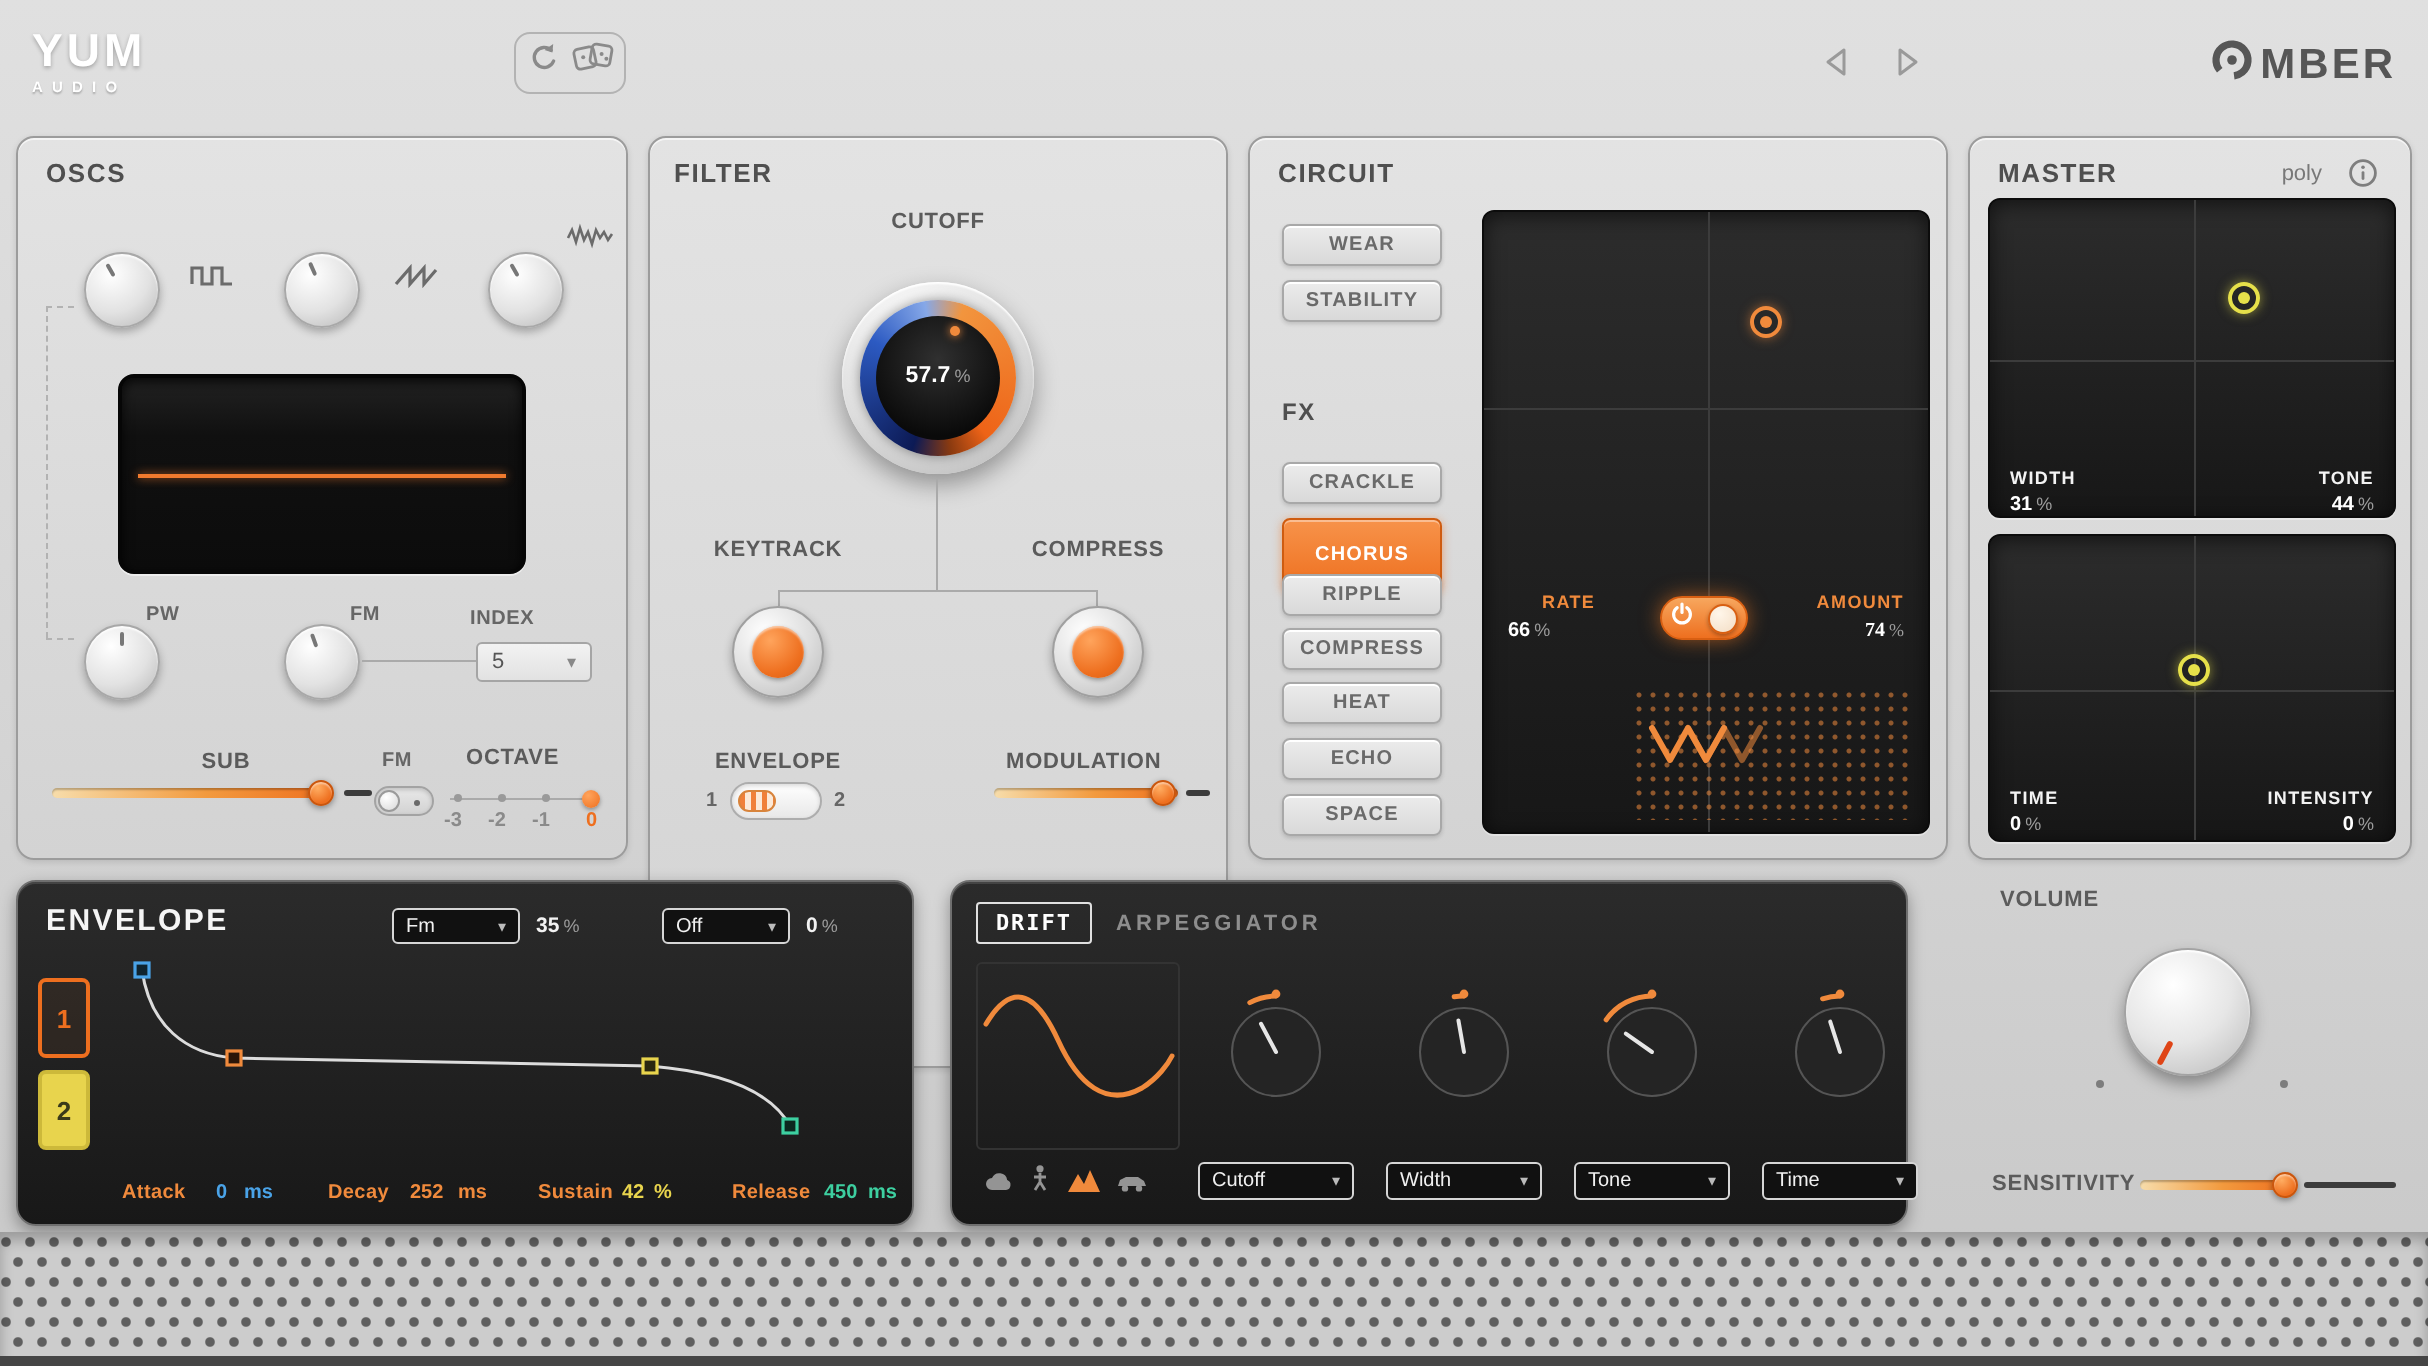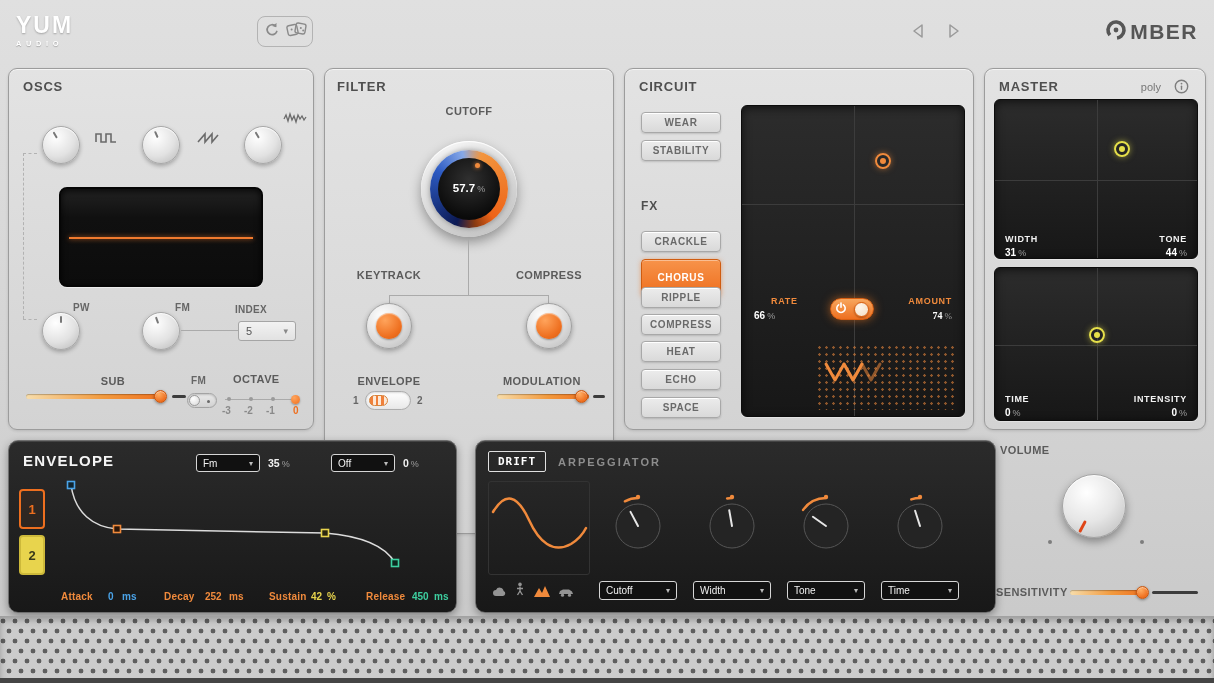--- a/index.html
+++ b/index.html
@@ -461,21 +461,21 @@
 
     <span class="env-lbl" style="left:260px;top:150px;">Sustain</span>
     <span class="env-v v-yellow" style="left:302px;top:150px;">42</span>
     <span class="env-v v-yellow" style="left:318px;top:150px;">%</span>
 
     <span class="env-lbl" style="left:357px;top:150px;">Release</span>
     <span class="env-v v-teal" style="left:403px;top:150px;">450</span>
     <span class="env-v v-teal" style="left:425px;top:150px;">ms</span>
   </div>
 
-  <div class="dpanel" style="left:475px;top:440px;width:521px;height:173px;">
+  <div class="dpanel" style="left:475px;top:440px;width:479px;height:173px;">
     <div class="drift-tab" style="left:12px;top:10px;width:58px;height:21px;">DRIFT</div>
     <div class="arp-tab" style="left:82px;top:15px;">ARPEGGIATOR</div>
 
     <div class="abs" style="left:12px;top:40px;width:102px;height:94px;border:1px solid #333;border-radius:3px;">
       <svg width="100" height="92" viewBox="0 0 100 92">
           <path d="M4,30 C16,10 28,12 40,38 C50,60 64,72 82,62 C90,57 95,50 97,46" fill="none" stroke="#f08a3c" stroke-width="2.5" stroke-linecap="round"></path>
         </svg>
     </div>
 
     <span class="abs" style="left:16px;top:143px;">

